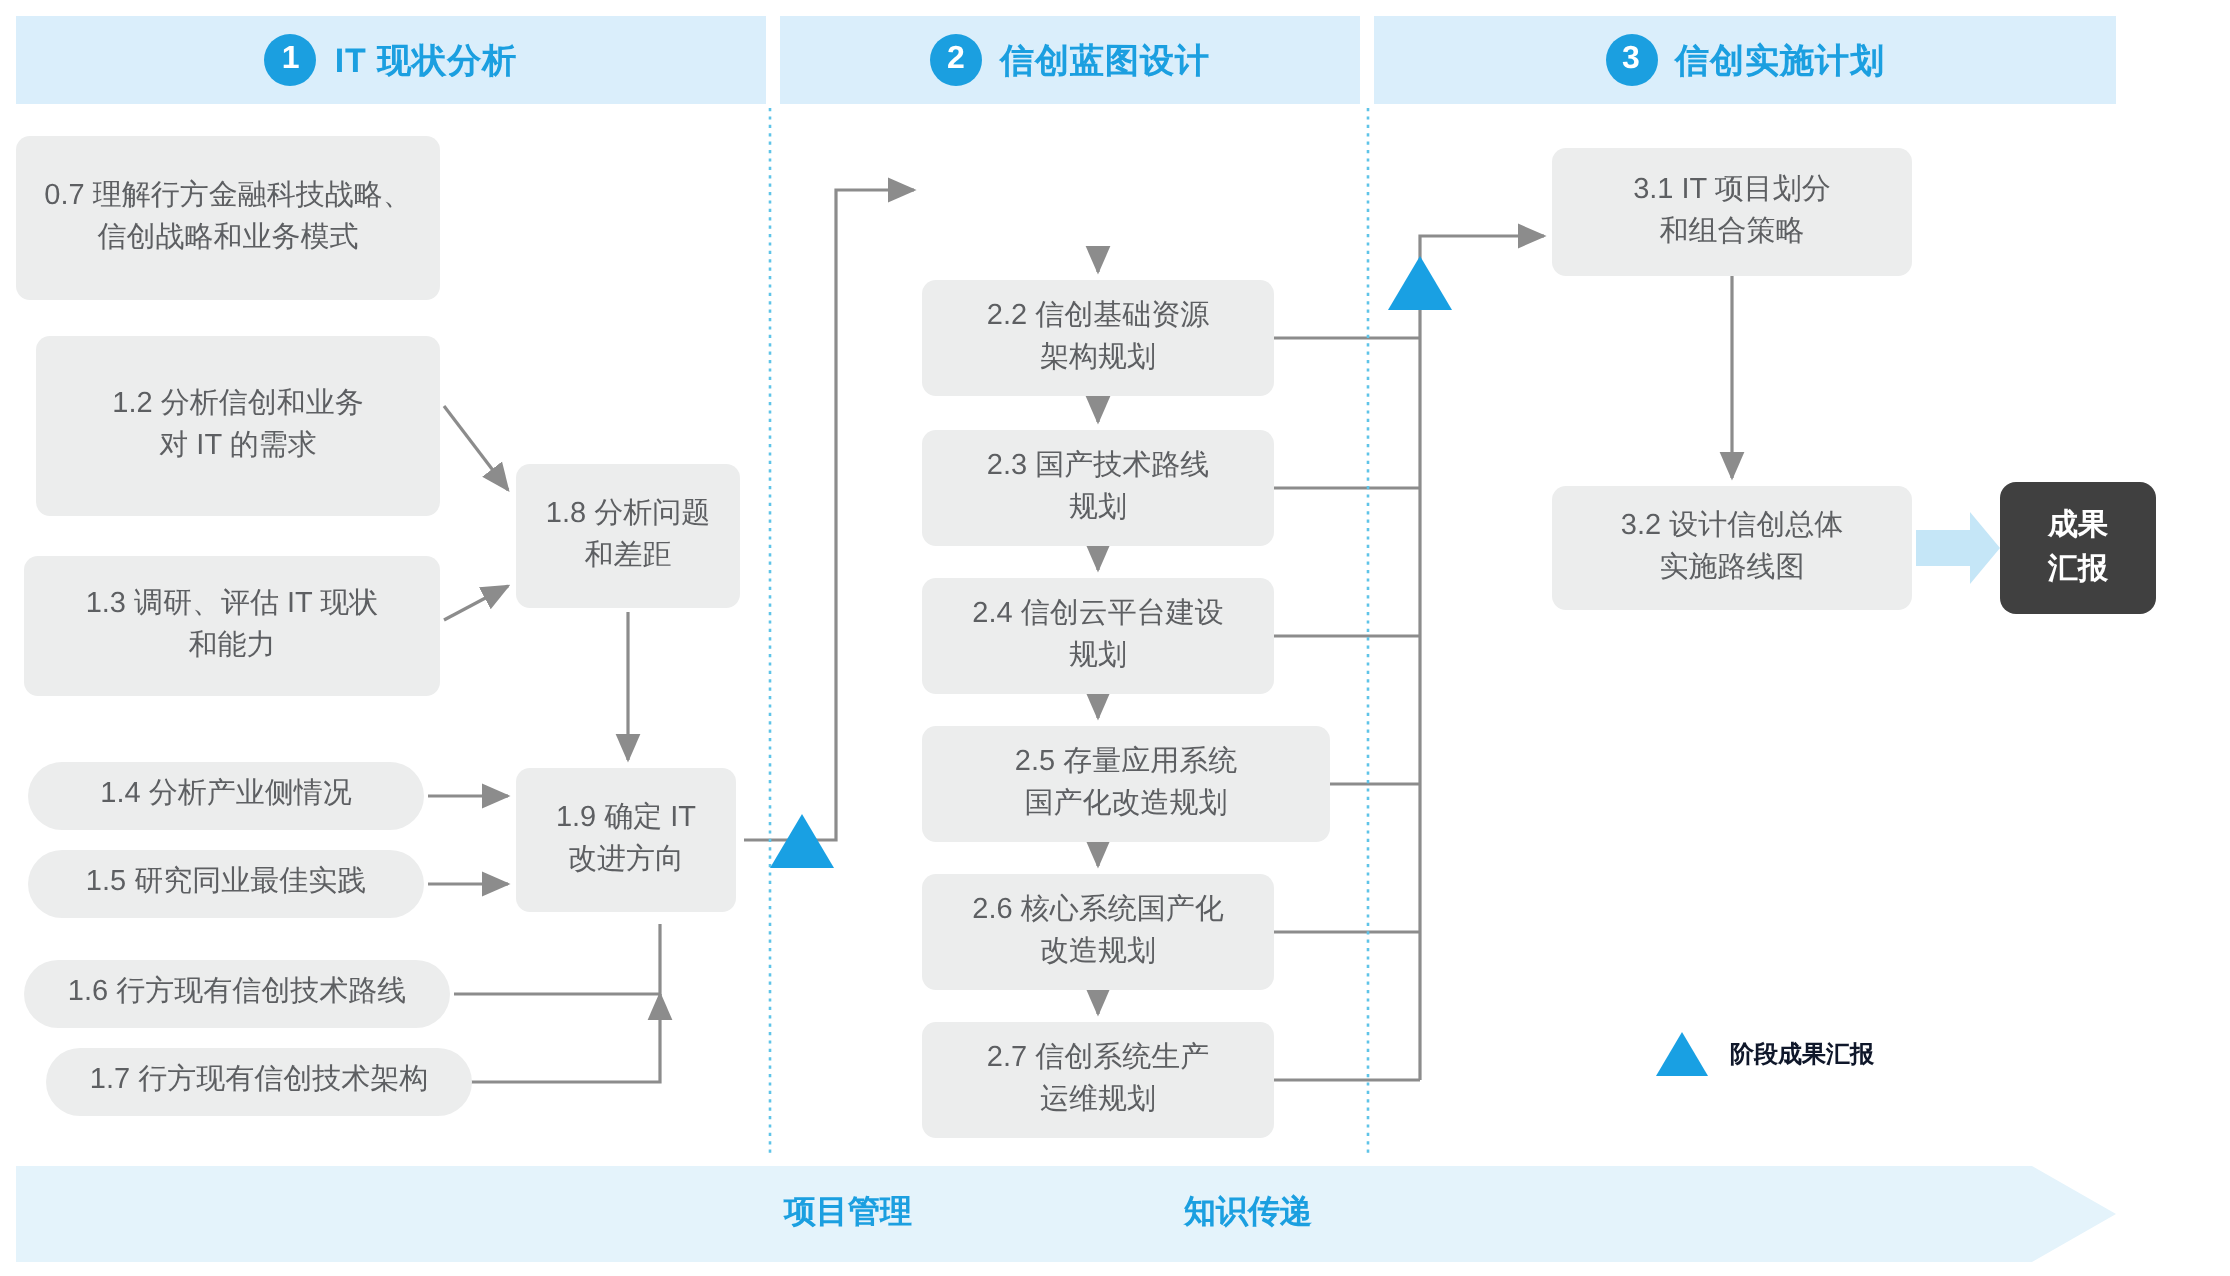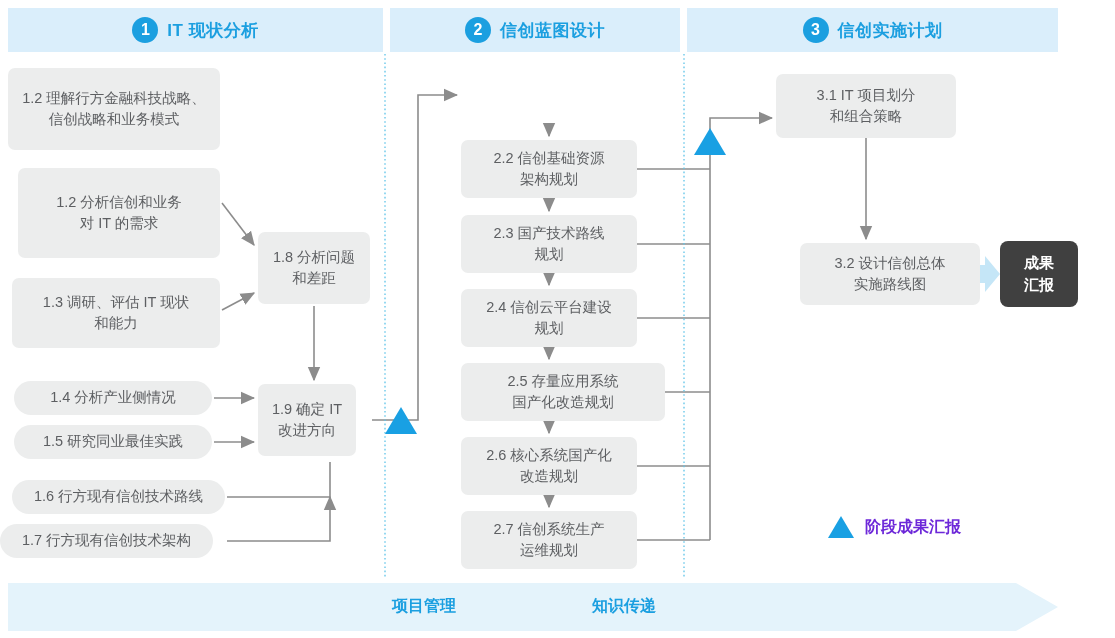--- a/index.html
+++ b/index.html
@@ -93,22 +93,22 @@
     align-items:center;
     gap:11px;
   }
   .legend .tri-s{
     width:0;height:0;
     border-left:13px solid transparent;
     border-right:13px solid transparent;
     border-bottom:22px solid #19a0e3;
   }
   .legend-label{
-    color:#6d28d9;
-    font-size:16px;
+    color:#0f172a;
+    font-size:12px;
     font-weight:bold;
     white-space:nowrap;
   }
   
   .footer{
     position:absolute;
     left:8px;
     top:583px;
     width:1050px;
     height:48px;
@@ -194,51 +194,51 @@
     </span>
   </div>
   <div class="band" style="left:687px;width:371px;">
     <span class="chev"></span>
     <span class="band-inner">
       <span class="num-circle">3</span>
       <span class="band-title">信创实施计划</span>
     </span>
   </div>
 
-  <div class="node" style="left:8px;top:68px;width:212px;height:82px;">1.2 理解行方金融科技战略、
+  <div class="node" style="left:8px;top:68px;width:212px;height:82px;">0.7 理解行方金融科技战略、
 信创战略和业务模式</div>
   <div class="node" style="left:18px;top:168px;width:202px;height:90px;">1.2 分析信创和业务
 对 IT 的需求</div>
   <div class="node" style="left:12px;top:278px;width:208px;height:70px;">1.3 调研、评估 IT 现状
 和能力</div>
   <div class="node pill" style="left:14px;top:381px;width:198px;height:34px;">1.4 分析产业侧情况</div>
   <div class="node pill" style="left:14px;top:425px;width:198px;height:34px;">1.5 研究同业最佳实践</div>
   <div class="node pill" style="left:12px;top:480px;width:213px;height:34px;">1.6 行方现有信创技术路线</div>
-  <div class="node pill" style="left:0;top:524px;width:213px;height:34px;">1.7 行方现有信创技术架构</div>
+  <div class="node pill" style="left:23px;top:524px;width:213px;height:34px;">1.7 行方现有信创技术架构</div>
   <div class="node" style="left:258px;top:232px;width:112px;height:72px;">1.8 分析问题
 和差距</div>
-  <div class="node" style="left:258px;top:384px;width:98px;height:72px;">1.9 确定 IT
+  <div class="node" style="left:258px;top:384px;width:110px;height:72px;">1.9 确定 IT
 改进方向</div>
 
   <div class="node" style="left:461px;top:140px;width:176px;height:58px;">2.2 信创基础资源
 架构规划</div>
   <div class="node" style="left:461px;top:215px;width:176px;height:58px;">2.3 国产技术路线
 规划</div>
   <div class="node" style="left:461px;top:289px;width:176px;height:58px;">2.4 信创云平台建设
 规划</div>
   <div class="node" style="left:461px;top:363px;width:204px;height:58px;">2.5 存量应用系统
 国产化改造规划</div>
   <div class="node" style="left:461px;top:437px;width:176px;height:58px;">2.6 核心系统国产化
 改造规划</div>
   <div class="node" style="left:461px;top:511px;width:176px;height:58px;">2.7 信创系统生产
 运维规划</div>
 
   <div class="node" style="left:776px;top:74px;width:180px;height:64px;">3.1 IT 项目划分
 和组合策略</div>
-  <div class="node" style="left:800px;top:243px;width:180px;height:62px;">3.2 设计信创总体
+  <div class="node" style="left:776px;top:243px;width:180px;height:62px;">3.2 设计信创总体
 实施路线图</div>
   <div class="node result" style="left:1000px;top:241px;width:78px;height:66px;">成果
 汇报</div>
 
   <div class="tri" style="left:385px;top:407px;"></div>
   <div class="tri" style="left:694px;top:128px;"></div>
 
   <div class="legend" style="left:828px;top:516px;">
     <span class="tri-s"></span>
     <span class="legend-label">阶段成果汇报</span>

